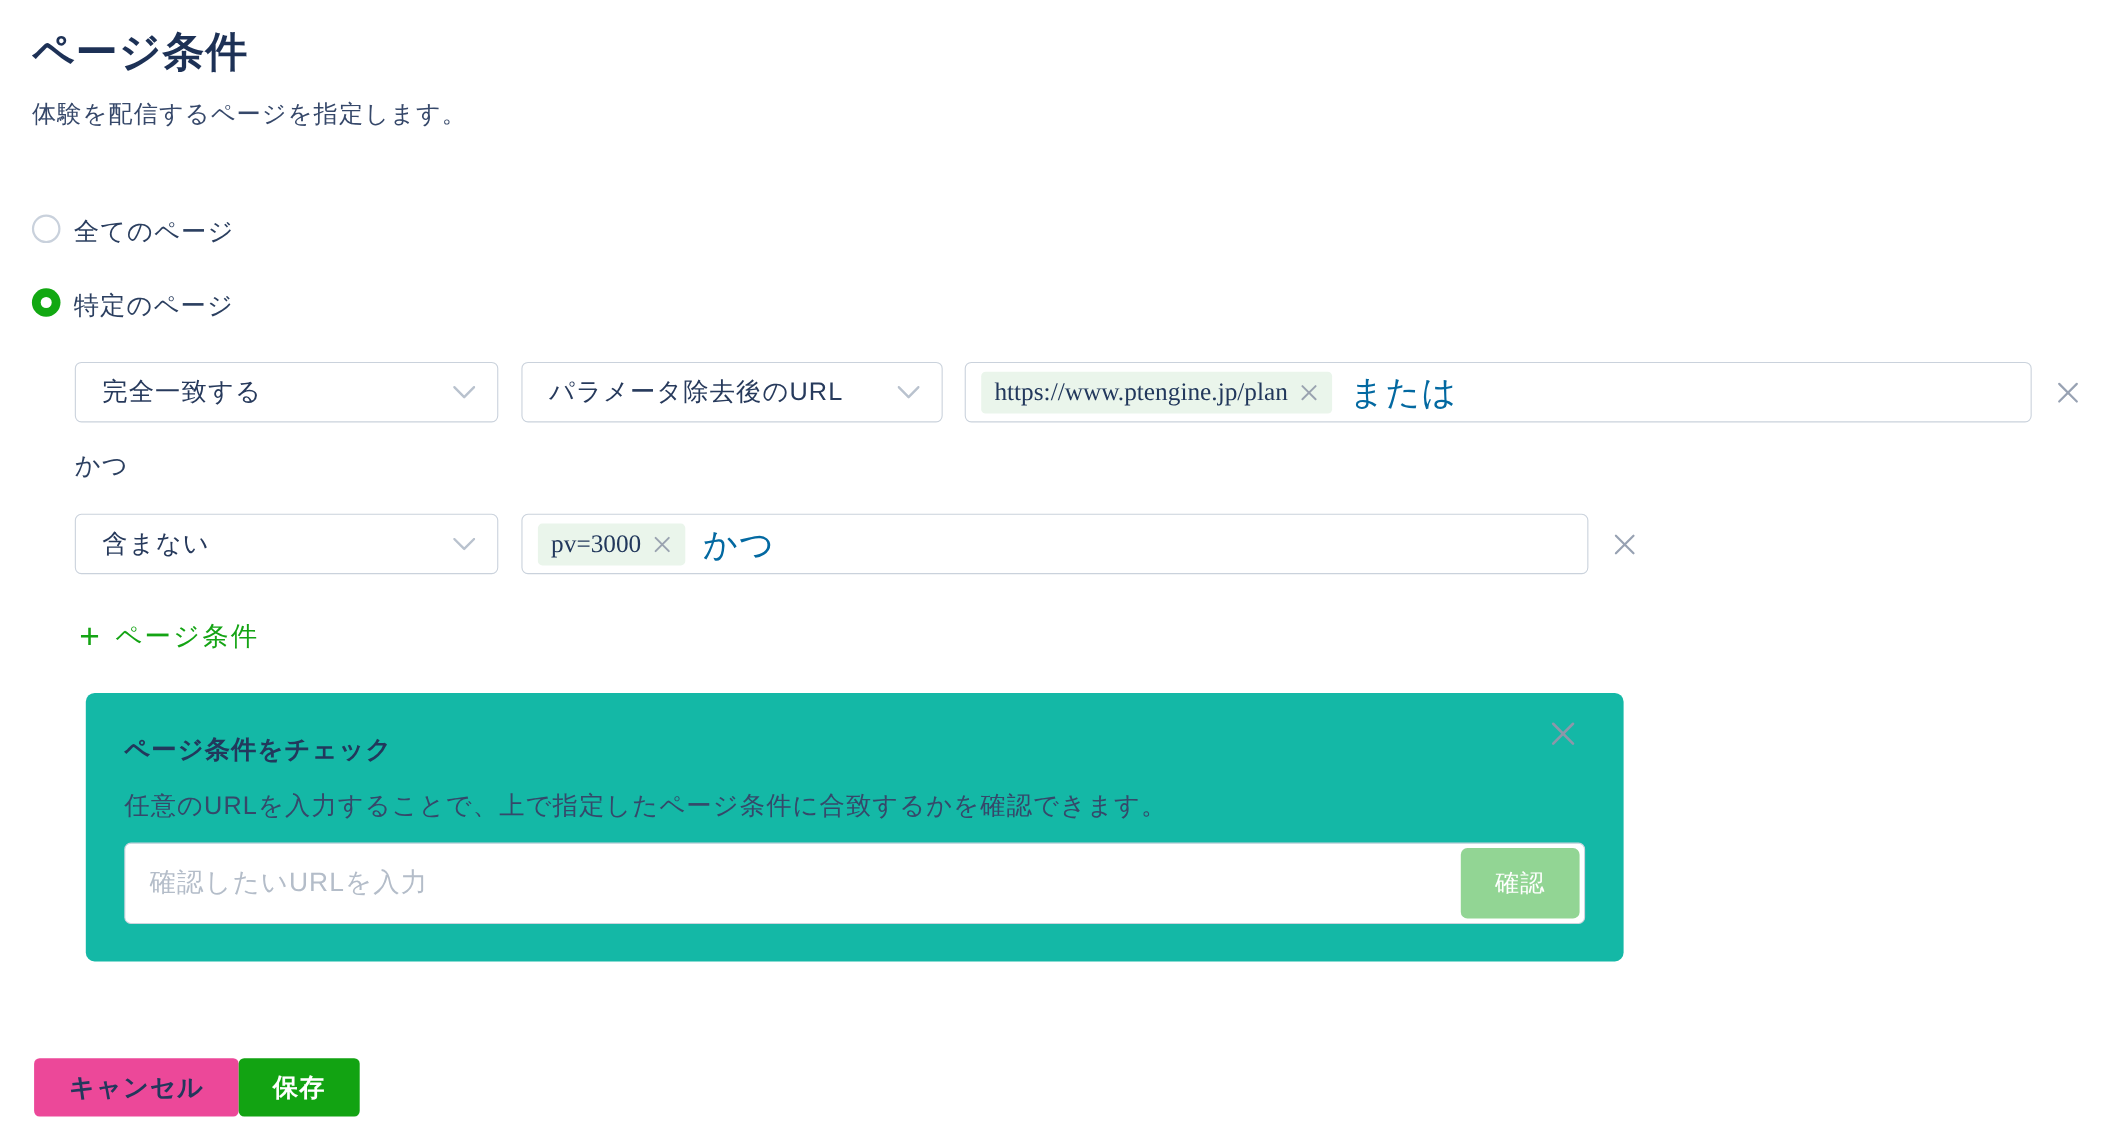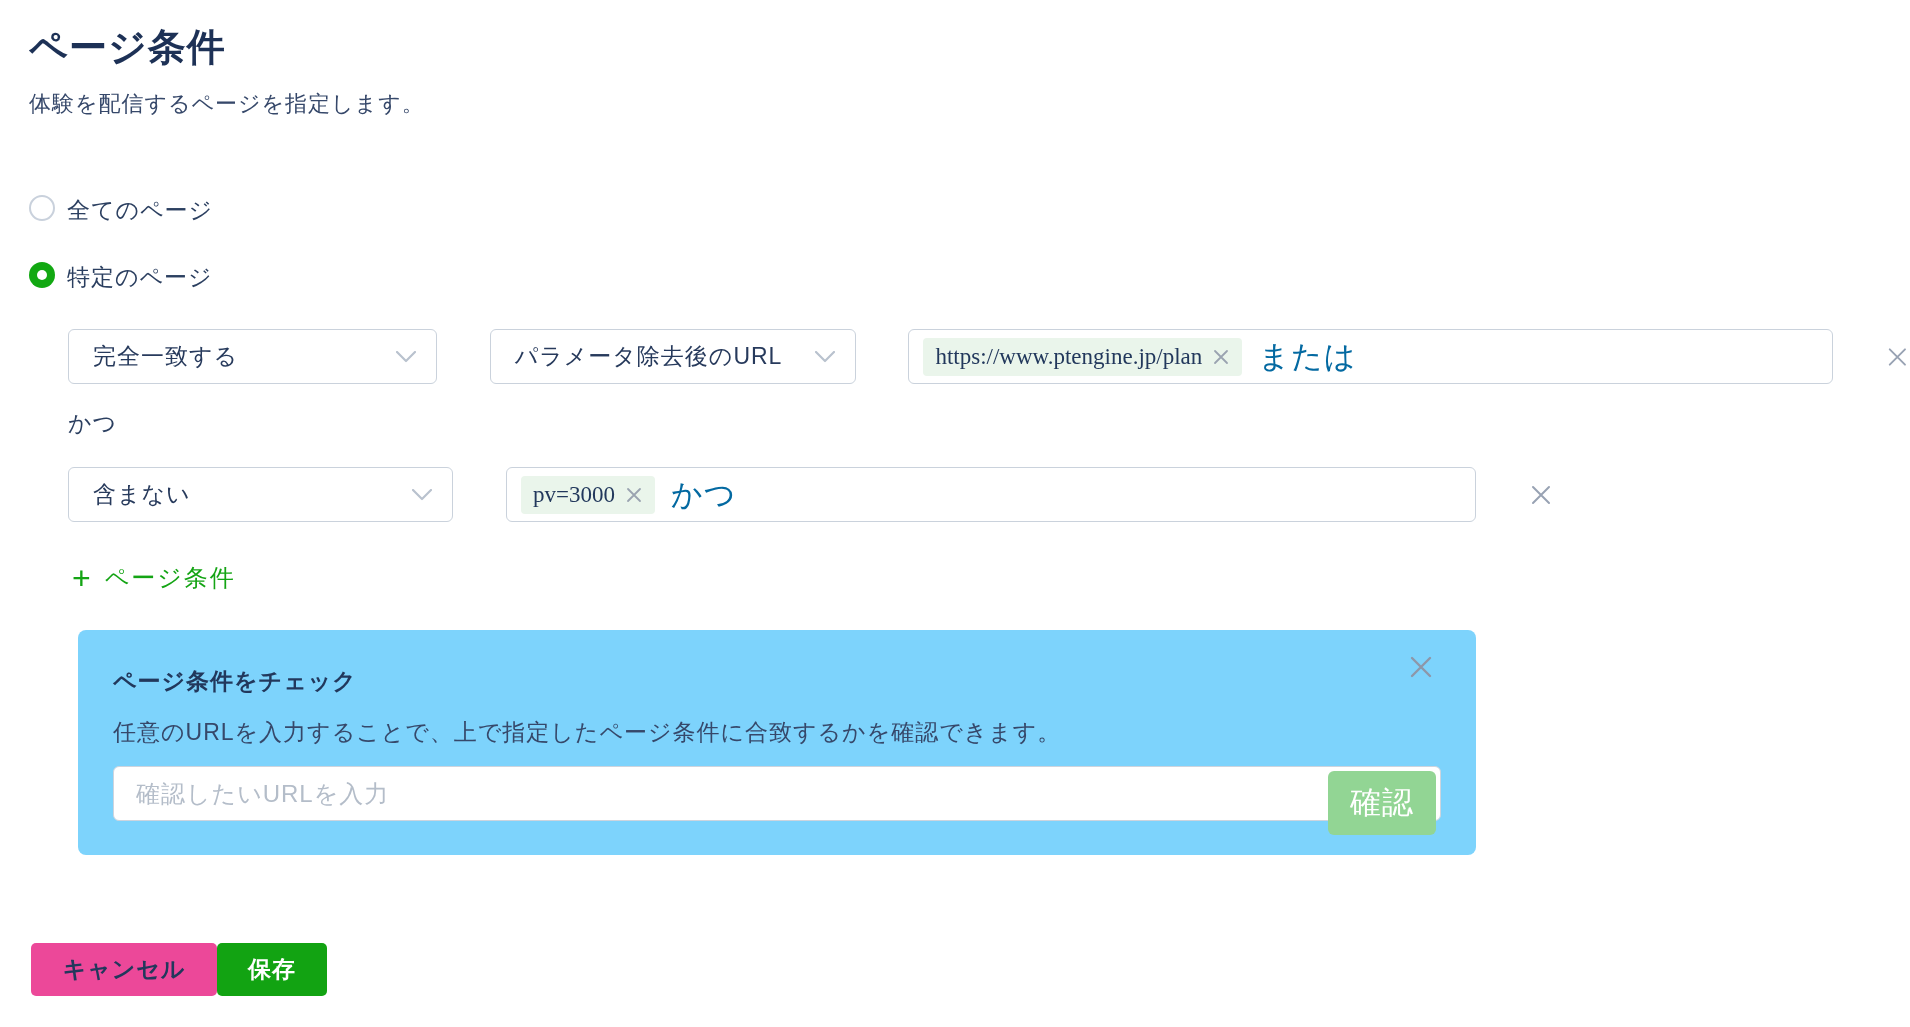--- a/index.html
+++ b/index.html
@@ -61,21 +61,21 @@
   }
   .radio-label {
     margin-left: 12px;
     font-size: 23px;
     color: #2b3f60;
     letter-spacing: 1px;
   }
 
   
   .conditions { margin-left: 39px; margin-top: 34px; }
-  .cond-row { display: flex; align-items: center; gap: 32px; }
+  .cond-row { display: flex; align-items: center; }
   .select-box {
     height: 55px;
     border: 1px solid #cad2dc;
     border-radius: 6px;
     background: #fff;
     display: flex;
     align-items: center;
     justify-content: space-between;
     padding: 0 20px 0 24px;
     cursor: pointer;
@@ -159,21 +159,21 @@
     font-size: 24px;
     letter-spacing: 2px;
   }
 
   
   .check-panel {
     position: relative;
     margin-top: 36px;
     margin-left: 49px;
     width: 1398px;
-    background: #7dd3fc;
+    background: #14b8a6;
     border-radius: 8px;
     padding: 36px 36px 34px 35px;
   }
   .panel-close {
     position: absolute;
     top: 24px; right: 42px;
     width: 26px; height: 26px;
     cursor: pointer;
   }
   .panel-title {
@@ -185,21 +185,21 @@
   .panel-desc {
     margin-top: 20px;
     font-size: 23px;
     color: #36486a;
     letter-spacing: 1px;
   }
   .check-input-wrap {
     position: relative;
     margin-top: 18px;
     width: 1328px;
-    height: 55px;
+    height: 74px;
   }
   .check-input {
     width: 100%; height: 100%;
     border: 1px solid #cdd4de;
     border-radius: 6px;
     background: #ffffff;
     padding: 0 130px 0 22px;
     font-size: 24px;
     color: #22385c;
     font-family: "Liberation Sans", "DejaVu Sans", sans-serif;
@@ -207,21 +207,21 @@
   }
   .check-input::placeholder { color: #b4bdc9; letter-spacing: 1px; }
   .confirm-button {
     position: absolute;
     top: 5px; right: 5px;
     width: 108px; height: 64px;
     border: none;
     border-radius: 6px;
     background: #92d594;
     color: #ffffff;
-    font-size: 31px;
+    font-size: 22px;
     letter-spacing: 1px;
     font-family: "Liberation Sans", "DejaVu Sans", sans-serif;
     cursor: not-allowed;
   }
 
   
   .footer-actions {
     display: flex;
     margin-top: 88px;
     margin-left: 2px;

